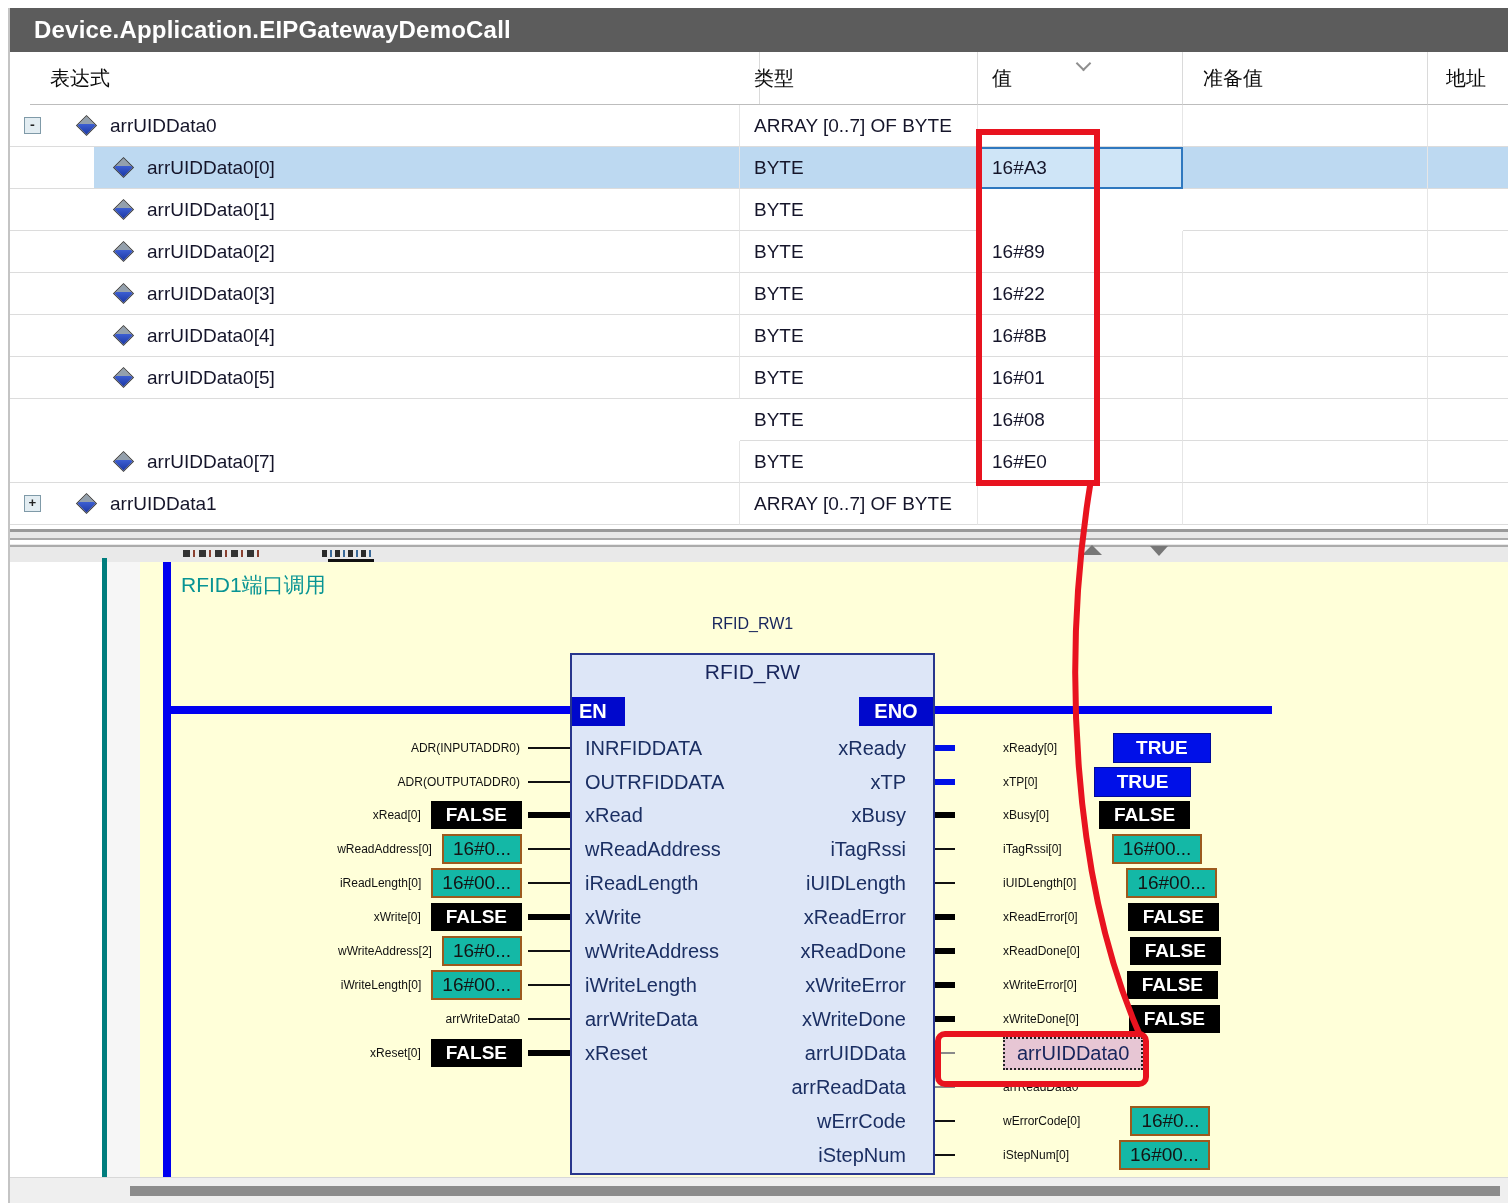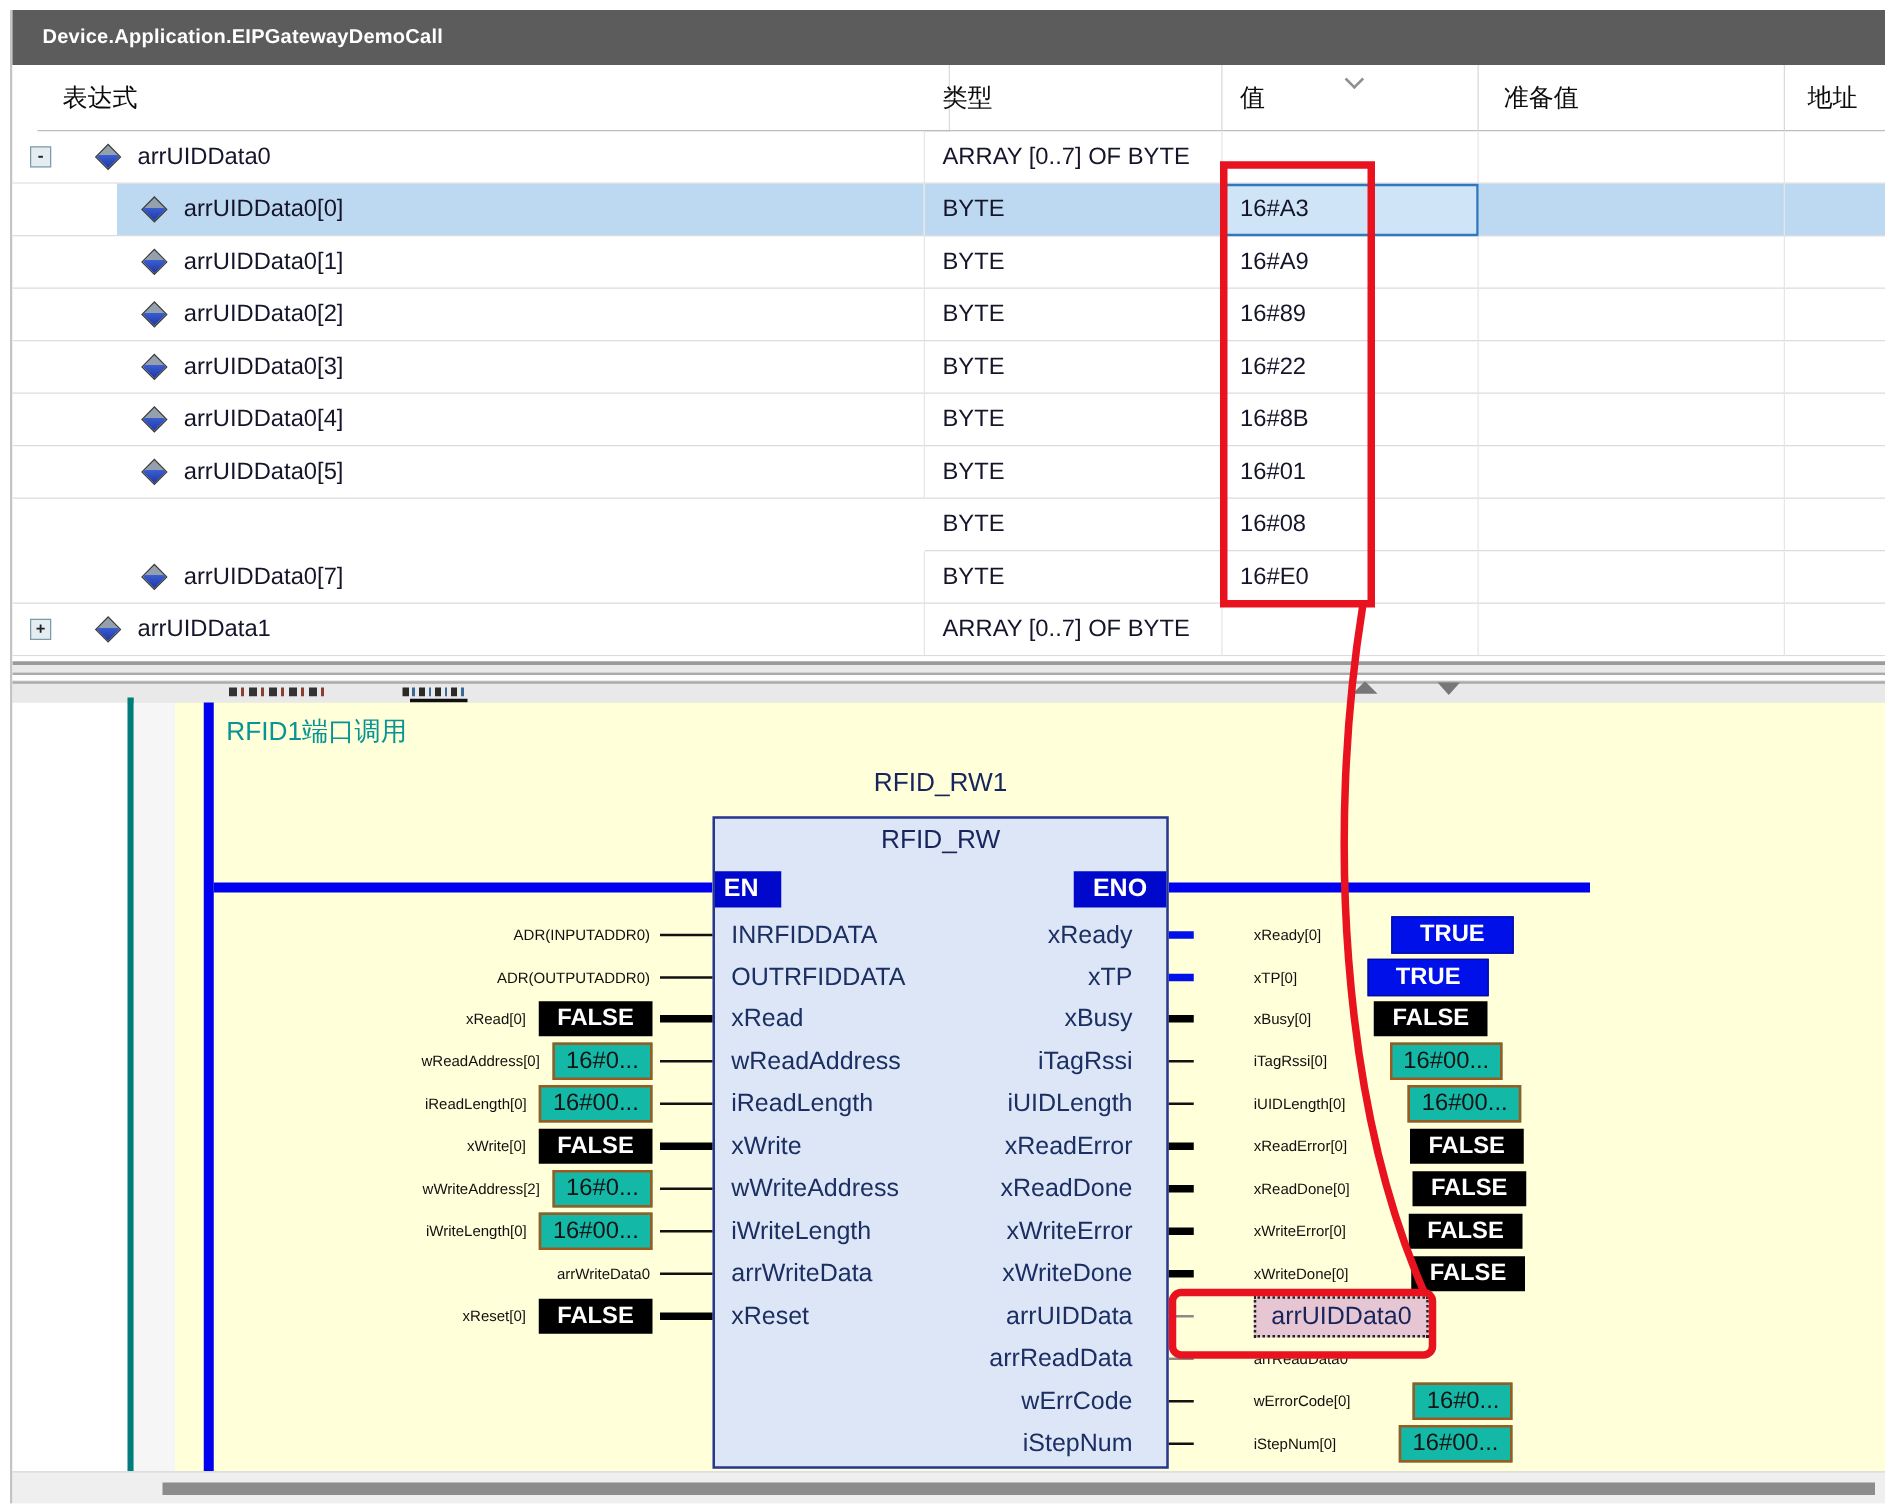--- a/index.html
+++ b/index.html
@@ -3,21 +3,21 @@
 <meta charset="utf-8">
 <style>
   html,body{margin:0;padding:0;background:#ffffff;}
   .screen{position:relative;width:1508px;height:1203px;background:#ffffff;overflow:hidden;
           font-family:"Liberation Sans",sans-serif;color:#111;}
   .abs{position:absolute;}
 
   
   .win-left-border{left:8px;top:8px;width:2px;height:1195px;background:#c4c4c4;}
   .titlebar{left:10px;top:8px;width:1498px;height:44px;background:#5c5c5c;display:flex;align-items:center;}
-  .titlebar span{color:#ffffff;font-weight:bold;font-size:16px;padding-left:24px;letter-spacing:.2px;}
+  .titlebar span{color:#ffffff;font-weight:bold;font-size:24px;padding-left:24px;letter-spacing:.2px;}
 
   
   .tbl{left:10px;top:52px;width:1498px;height:480px;background:#ffffff;}
   .trow{position:absolute;left:0;width:1498px;height:42px;}
   .trow .cell{position:absolute;top:0;height:42px;border-right:1px solid #e6e6e6;border-bottom:1px solid #dcdcdc;
               display:flex;align-items:center;font-size:19px;color:#15152a;box-sizing:border-box;}
   .c-expr{left:0;width:730px;}
   .c-type{left:730px;width:238px;padding-left:14px;}
   .c-val{left:968px;width:205px;padding-left:14px;}
   .c-prep{left:1173px;width:245px;}
@@ -52,21 +52,21 @@
 
   
   .fbd-left-margin{left:10px;top:562px;width:92px;height:615px;background:#ffffff;}
   .teal-line{left:102px;top:558px;width:5px;height:619px;background:#007d7d;}
   .fbd-gap{left:107px;top:562px;width:33px;height:615px;background:#f6f6f6;}
   .canvas{left:140px;top:562px;width:1368px;height:615px;background:#ffffd9;}
   .rail-v{left:163px;top:562px;width:8px;height:615px;background:#0000f0;}
   .rail-h-left{left:171px;top:706px;width:399px;height:8px;background:#0000f0;}
   .rail-h-right{left:935px;top:706px;width:337px;height:8px;background:#0000f0;}
   .comment{left:181px;top:571px;font-size:21px;color:#089494;}
-  .inst-name{left:570px;top:615px;width:365px;text-align:center;font-size:21px;color:#17255c;}
+  .inst-name{left:570px;top:615px;width:365px;text-align:center;font-size:16px;color:#17255c;}
 
   .block{left:570px;top:653px;width:365px;height:522px;background:#dde6f7;border:2px solid #28368c;box-sizing:border-box;}
   .blk-head{position:absolute;left:0;top:5px;width:100%;text-align:center;font-size:21px;color:#17255c;}
   .en-box{position:absolute;left:0;top:42px;width:53px;height:29px;background:#0008cc;color:#fff;
           font-weight:bold;font-size:20px;display:flex;align-items:center;padding-left:7px;box-sizing:border-box;}
   .eno-box{position:absolute;right:0;top:42px;width:74px;height:29px;background:#0008cc;color:#fff;
           font-weight:bold;font-size:20px;display:flex;align-items:center;justify-content:center;box-sizing:border-box;}
   .pin{position:absolute;font-size:20px;color:#1b2f63;white-space:nowrap;}
   .pin-l{left:13px;}
   .pin-r{right:27px;text-align:right;}
@@ -145,21 +145,20 @@
       <div class="cell c-prep"></div>
       <div class="cell c-addr"></div>
     </div>
 
     <div class="trow row-child" style="top:137px">
       <div class="cell c-expr">
           <span class="diamond"></span>
           <span>arrUIDData0[1]</span>
         </div>
       <div class="cell c-type">BYTE</div>
-      <div class="cell c-val">16#A9</div>
       <div class="cell c-prep"></div>
       <div class="cell c-addr"></div>
     </div>
 
     <div class="trow row-child" style="top:179px">
       <div class="cell c-expr">
           <span class="diamond"></span>
           <span>arrUIDData0[2]</span>
         </div>
       <div class="cell c-type">BYTE</div>

